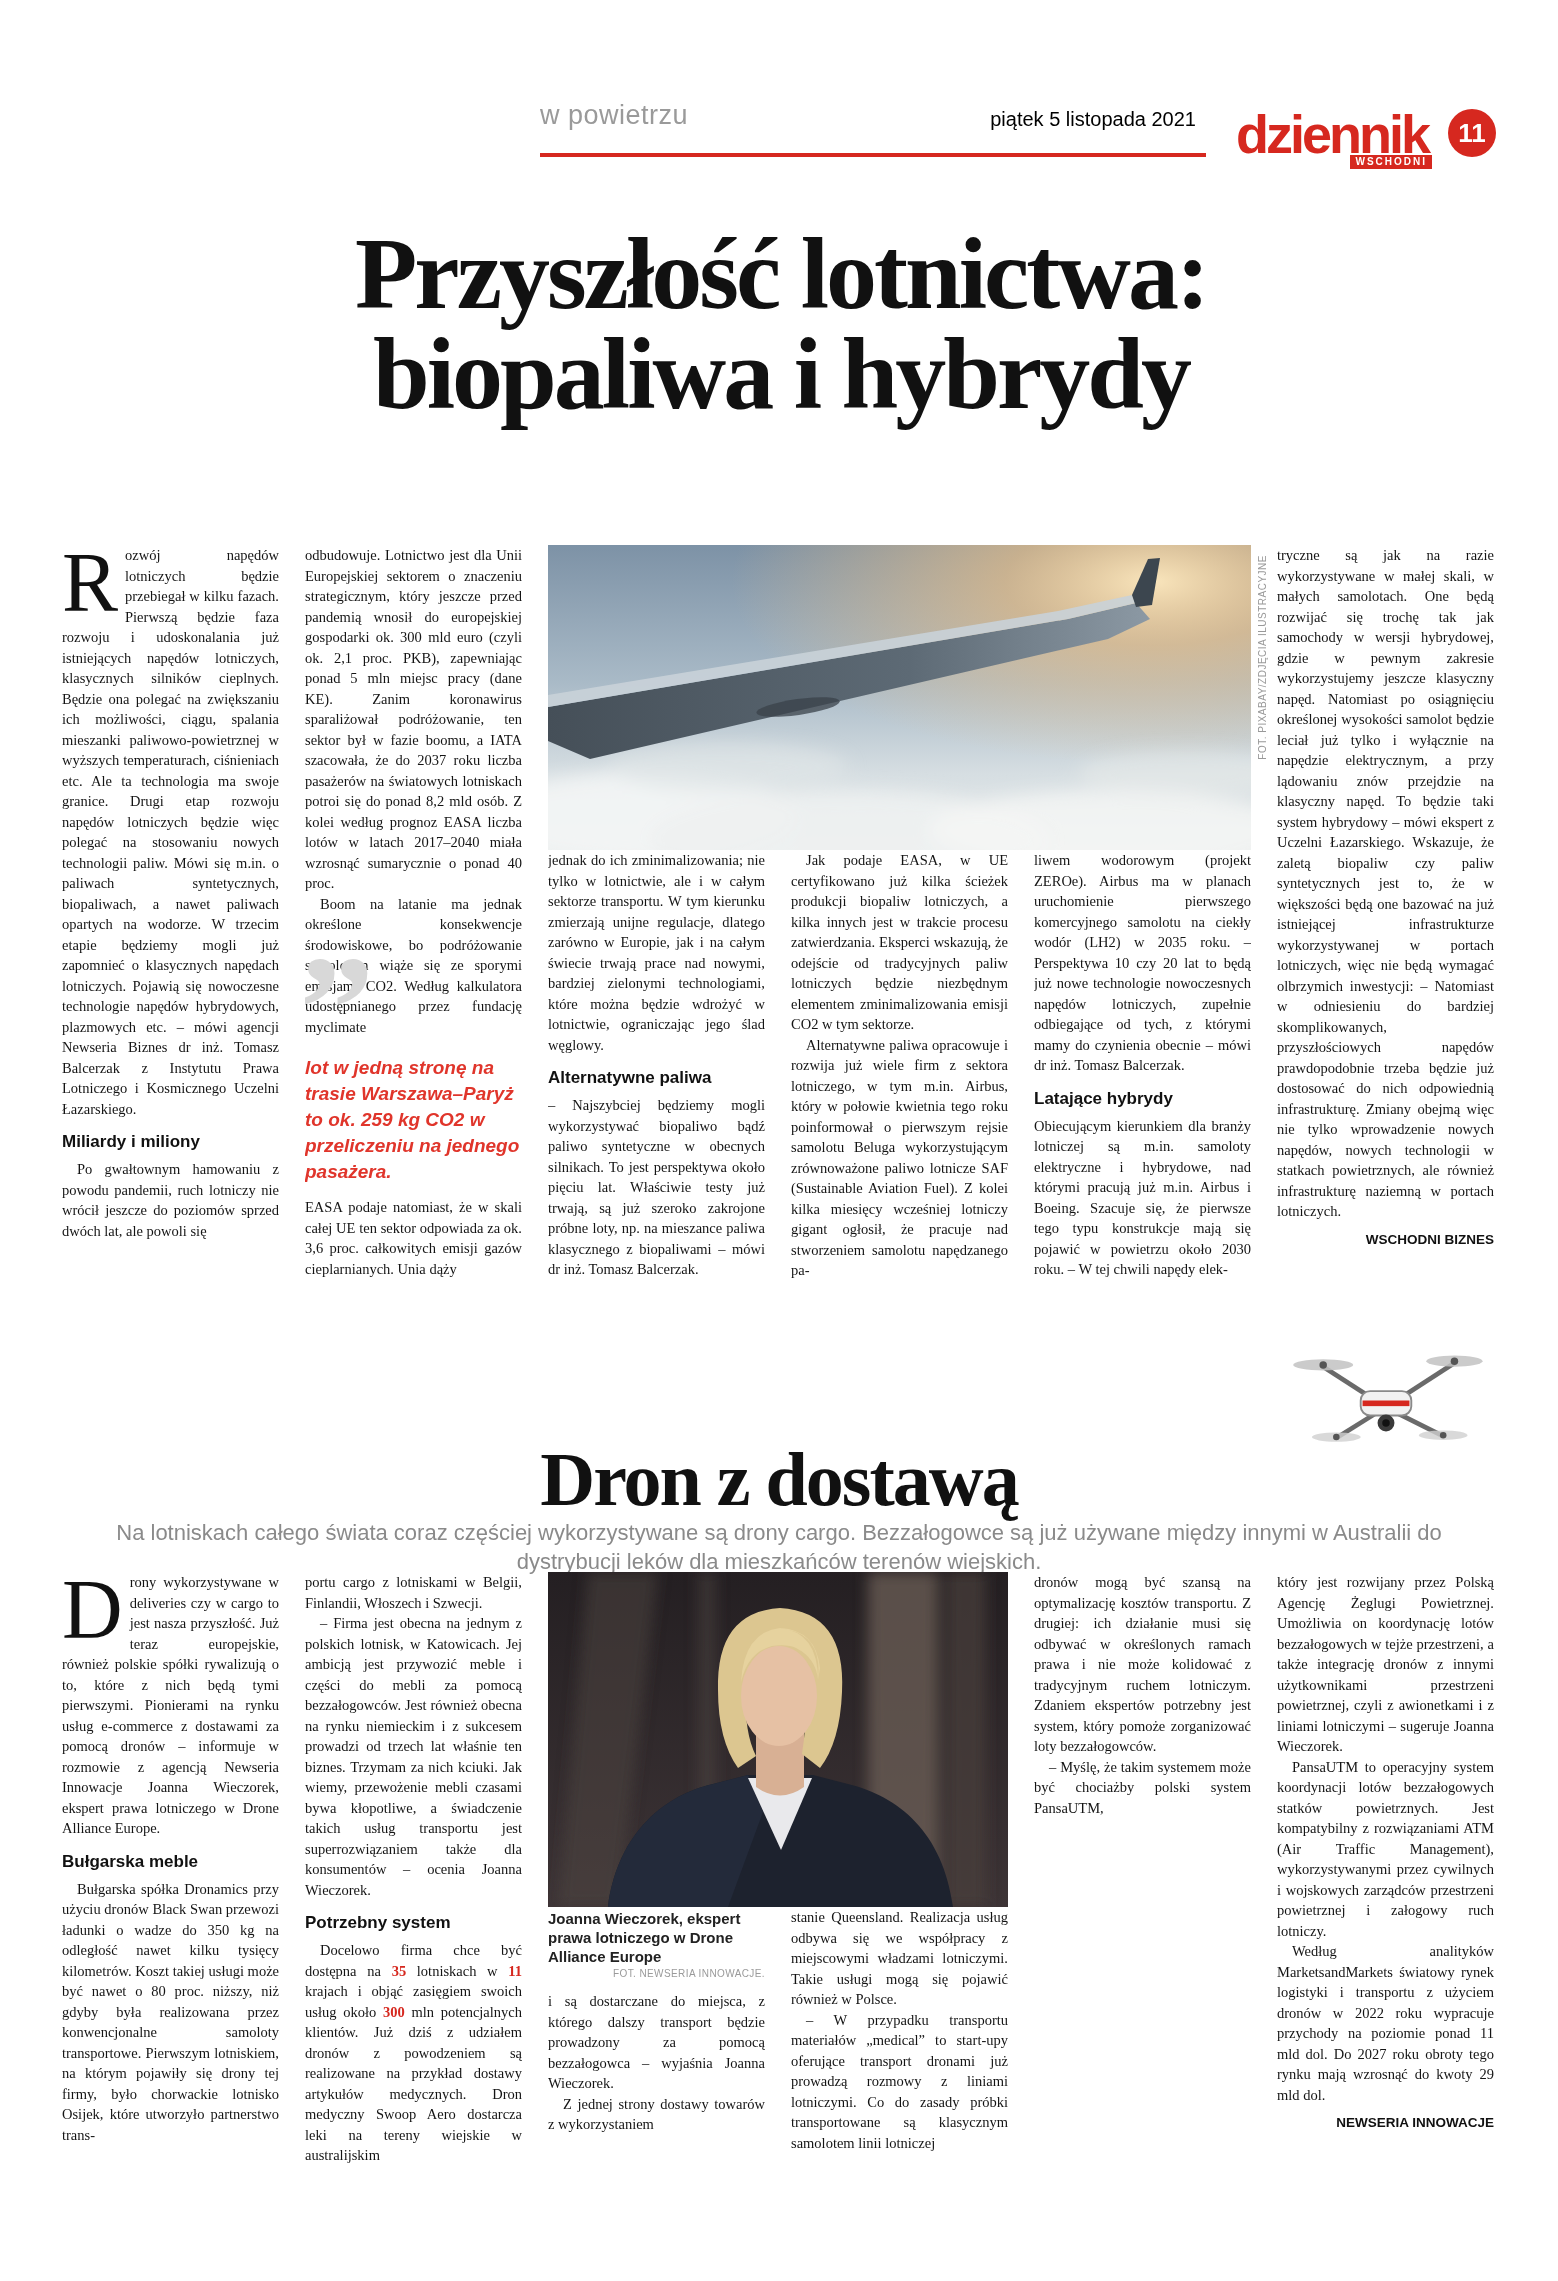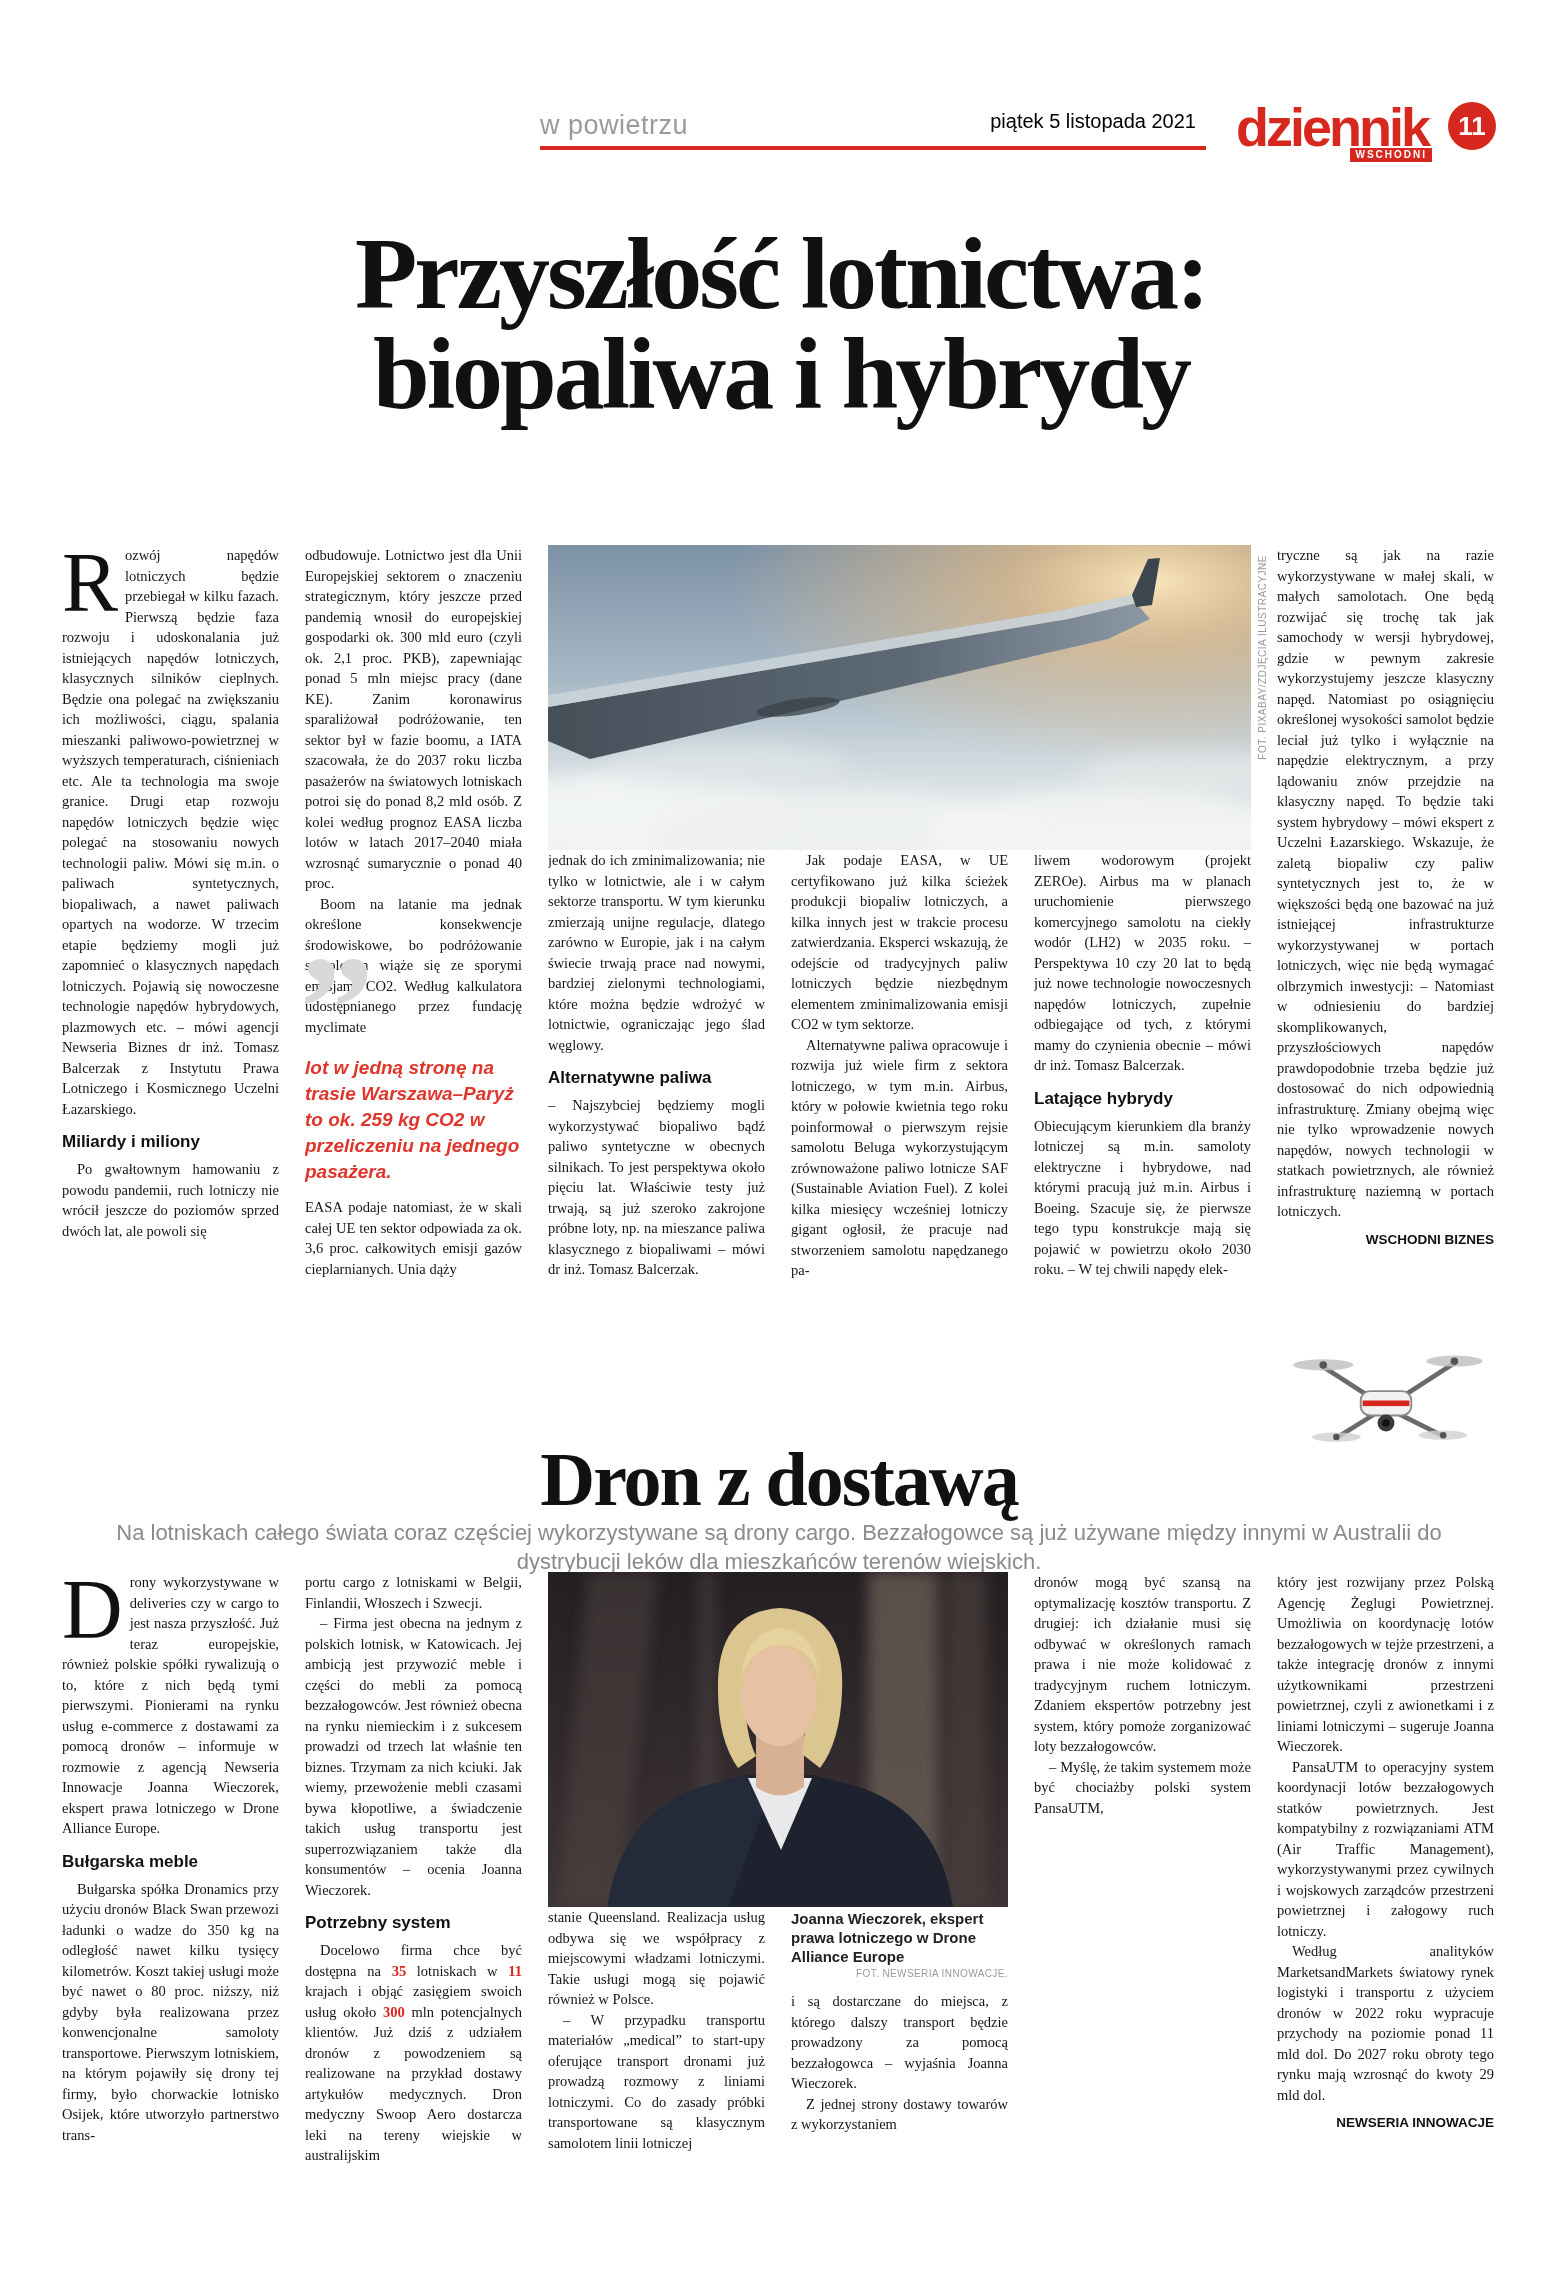--- a/index.html
+++ b/index.html
@@ -4,22 +4,22 @@
 <style>
   html,body{margin:0;padding:0;background:#e9e9e9;}
   .page{
     position:relative;width:1558px;height:2281px;margin:0 auto;
     background:#ffffff;overflow:hidden;
     font-family:"Liberation Serif",serif;color:#141414;
   }
   
   .masthead{position:absolute;top:100px;left:62px;right:62px;display:flex;align-items:flex-end;}
   .section-rule{
-    margin-left:478px;flex:1;display:flex;justify-content:space-between;align-items:flex-start;
-    border-bottom:4px solid #d6281f;padding-bottom:5px;
+    margin-left:478px;flex:1;display:flex;justify-content:space-between;align-items:flex-end;
+    border-bottom:4px solid #d6281f;padding-bottom:22px;
   }
   .section-label{font-family:"Liberation Sans",sans-serif;font-size:27px;color:#9a9a9a;letter-spacing:.5px;}
   .edition-date{font-family:"Liberation Sans",sans-serif;font-size:20px;color:#000000;padding-right:10px;}
   .logo-wrap{position:relative;margin-left:30px;margin-bottom:-4px;line-height:1;}
   .logo-text{font-family:"Liberation Sans",sans-serif;font-weight:800;font-size:54px;color:#d6281f;letter-spacing:-3px;}
   .logo-badge{
     position:absolute;right:-4px;bottom:-8px;background:#d6281f;color:#fff;
     font-family:"Liberation Sans",sans-serif;font-size:10px;font-weight:700;
     letter-spacing:2px;padding:2px 5px;
   }
@@ -272,29 +272,29 @@
           <polygon points="200,206 233,278 264,206" fill="#e9e9ec"></polygon>
           <path d="M208,160 L208,215 Q232,232 256,215 L256,160 Z" fill="#d8b094"></path>
           <path d="M170,118 Q168,40 232,36 Q298,40 294,120 Q292,170 272,196 L254,182 Q262,130 252,100 Q240,78 222,80 Q200,86 198,120 Q196,160 208,184 L190,196 Q170,168 170,118 Z" fill="#dcc690"></path>
           <ellipse cx="231" cy="124" rx="38" ry="50" fill="#e6c1a4"></ellipse>
           <path d="M193,110 Q196,60 232,56 Q270,60 270,108 Q268,86 248,76 Q240,72 224,74 Q200,80 193,110 Z" fill="#e6d29e"></path>
           <path d="M270,108 Q274,70 248,60 L232,56 Q268,58 272,96 Z" fill="#e6d29e"></path>
         </svg>
       </figure>
       <div class="subcols">
         <div class="col">
-          <p>stanie Queensland. Realizacja usług odbywa się we współpracy z miejscowymi władzami lotniczymi. Takie usługi mogą się pojawić również w Polsce.</p>
-          <p class="ind">– W przypadku transportu materiałów „medical” to start-upy oferujące transport dronami już prowadzą rozmowy z liniami lotniczymi. Co do zasady próbki transportowane są klasycznym samolotem linii lotniczej</p>
-        </div>
-        <div class="col">
           <div class="caption-name">Joanna Wieczorek, ekspert prawa lotniczego w Drone Alliance Europe</div>
           <div class="caption-credit">FOT. NEWSERIA INNOWACJE.</div>
           <p>i są dostarczane do miejsca, z którego dalszy transport będzie prowadzony za pomocą bezzałogowca – wyjaśnia Joanna Wieczorek.</p>
           <p class="ind">Z jednej strony dostawy towarów z wykorzystaniem</p>
         </div>
+        <div class="col">
+          <p>stanie Queensland. Realizacja usług odbywa się we współpracy z miejscowymi władzami lotniczymi. Takie usługi mogą się pojawić również w Polsce.</p>
+          <p class="ind">– W przypadku transportu materiałów „medical” to start-upy oferujące transport dronami już prowadzą rozmowy z liniami lotniczymi. Co do zasady próbki transportowane są klasycznym samolotem linii lotniczej</p>
+        </div>
       </div>
     </div>
 
     <div class="col">
       <p>dronów mogą być szansą na optymalizację kosztów transportu. Z drugiej: ich działanie musi się odbywać w określonych ramach prawa i nie może kolidować z tradycyjnym ruchem lotniczym. Zdaniem ekspertów potrzebny jest system, który pomoże zorganizować loty bezzałogowców.</p>
       <p class="ind">– Myślę, że takim systemem może być chociażby polski system PansaUTM,</p>
     </div>
 
     <div class="col">
       <p>który jest rozwijany przez Polską Agencję Żeglugi Powietrznej. Umożliwia on koordynację lotów bezzałogowych w tejże przestrzeni, a także integrację dronów z innymi użytkownikami przestrzeni powietrznej, czyli z awionetkami i z liniami lotniczymi – sugeruje Joanna Wieczorek.</p>

